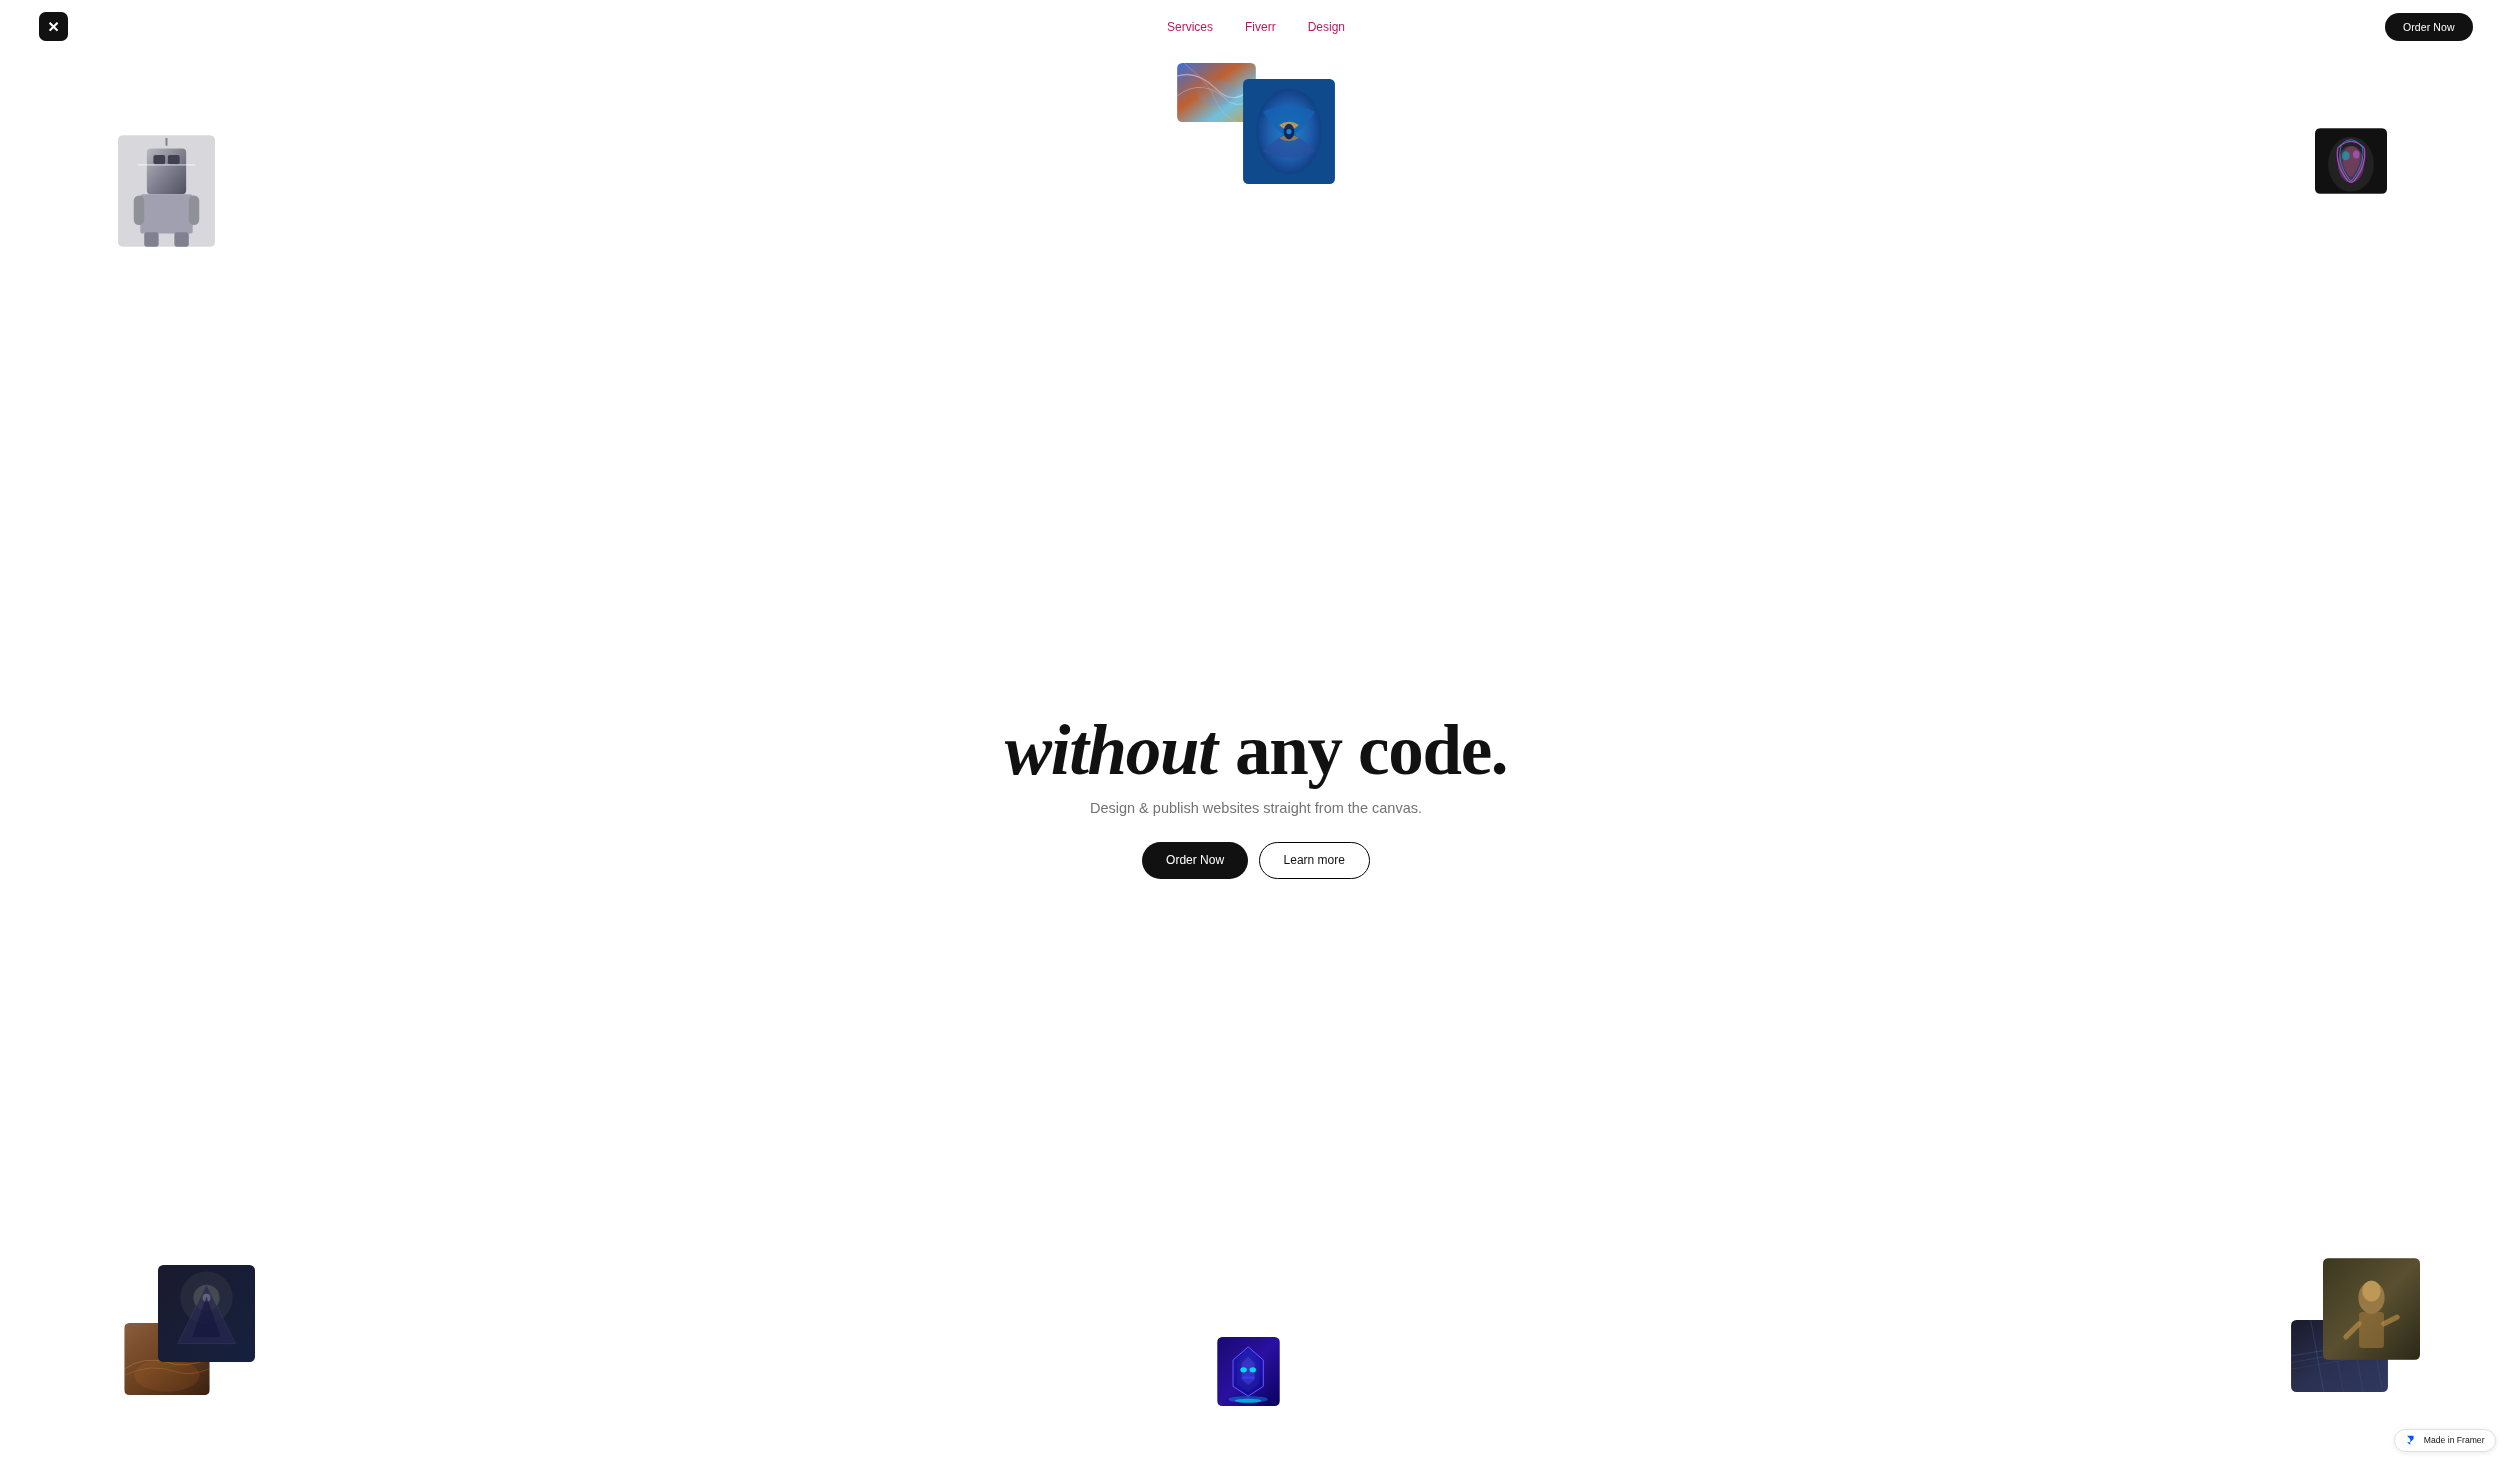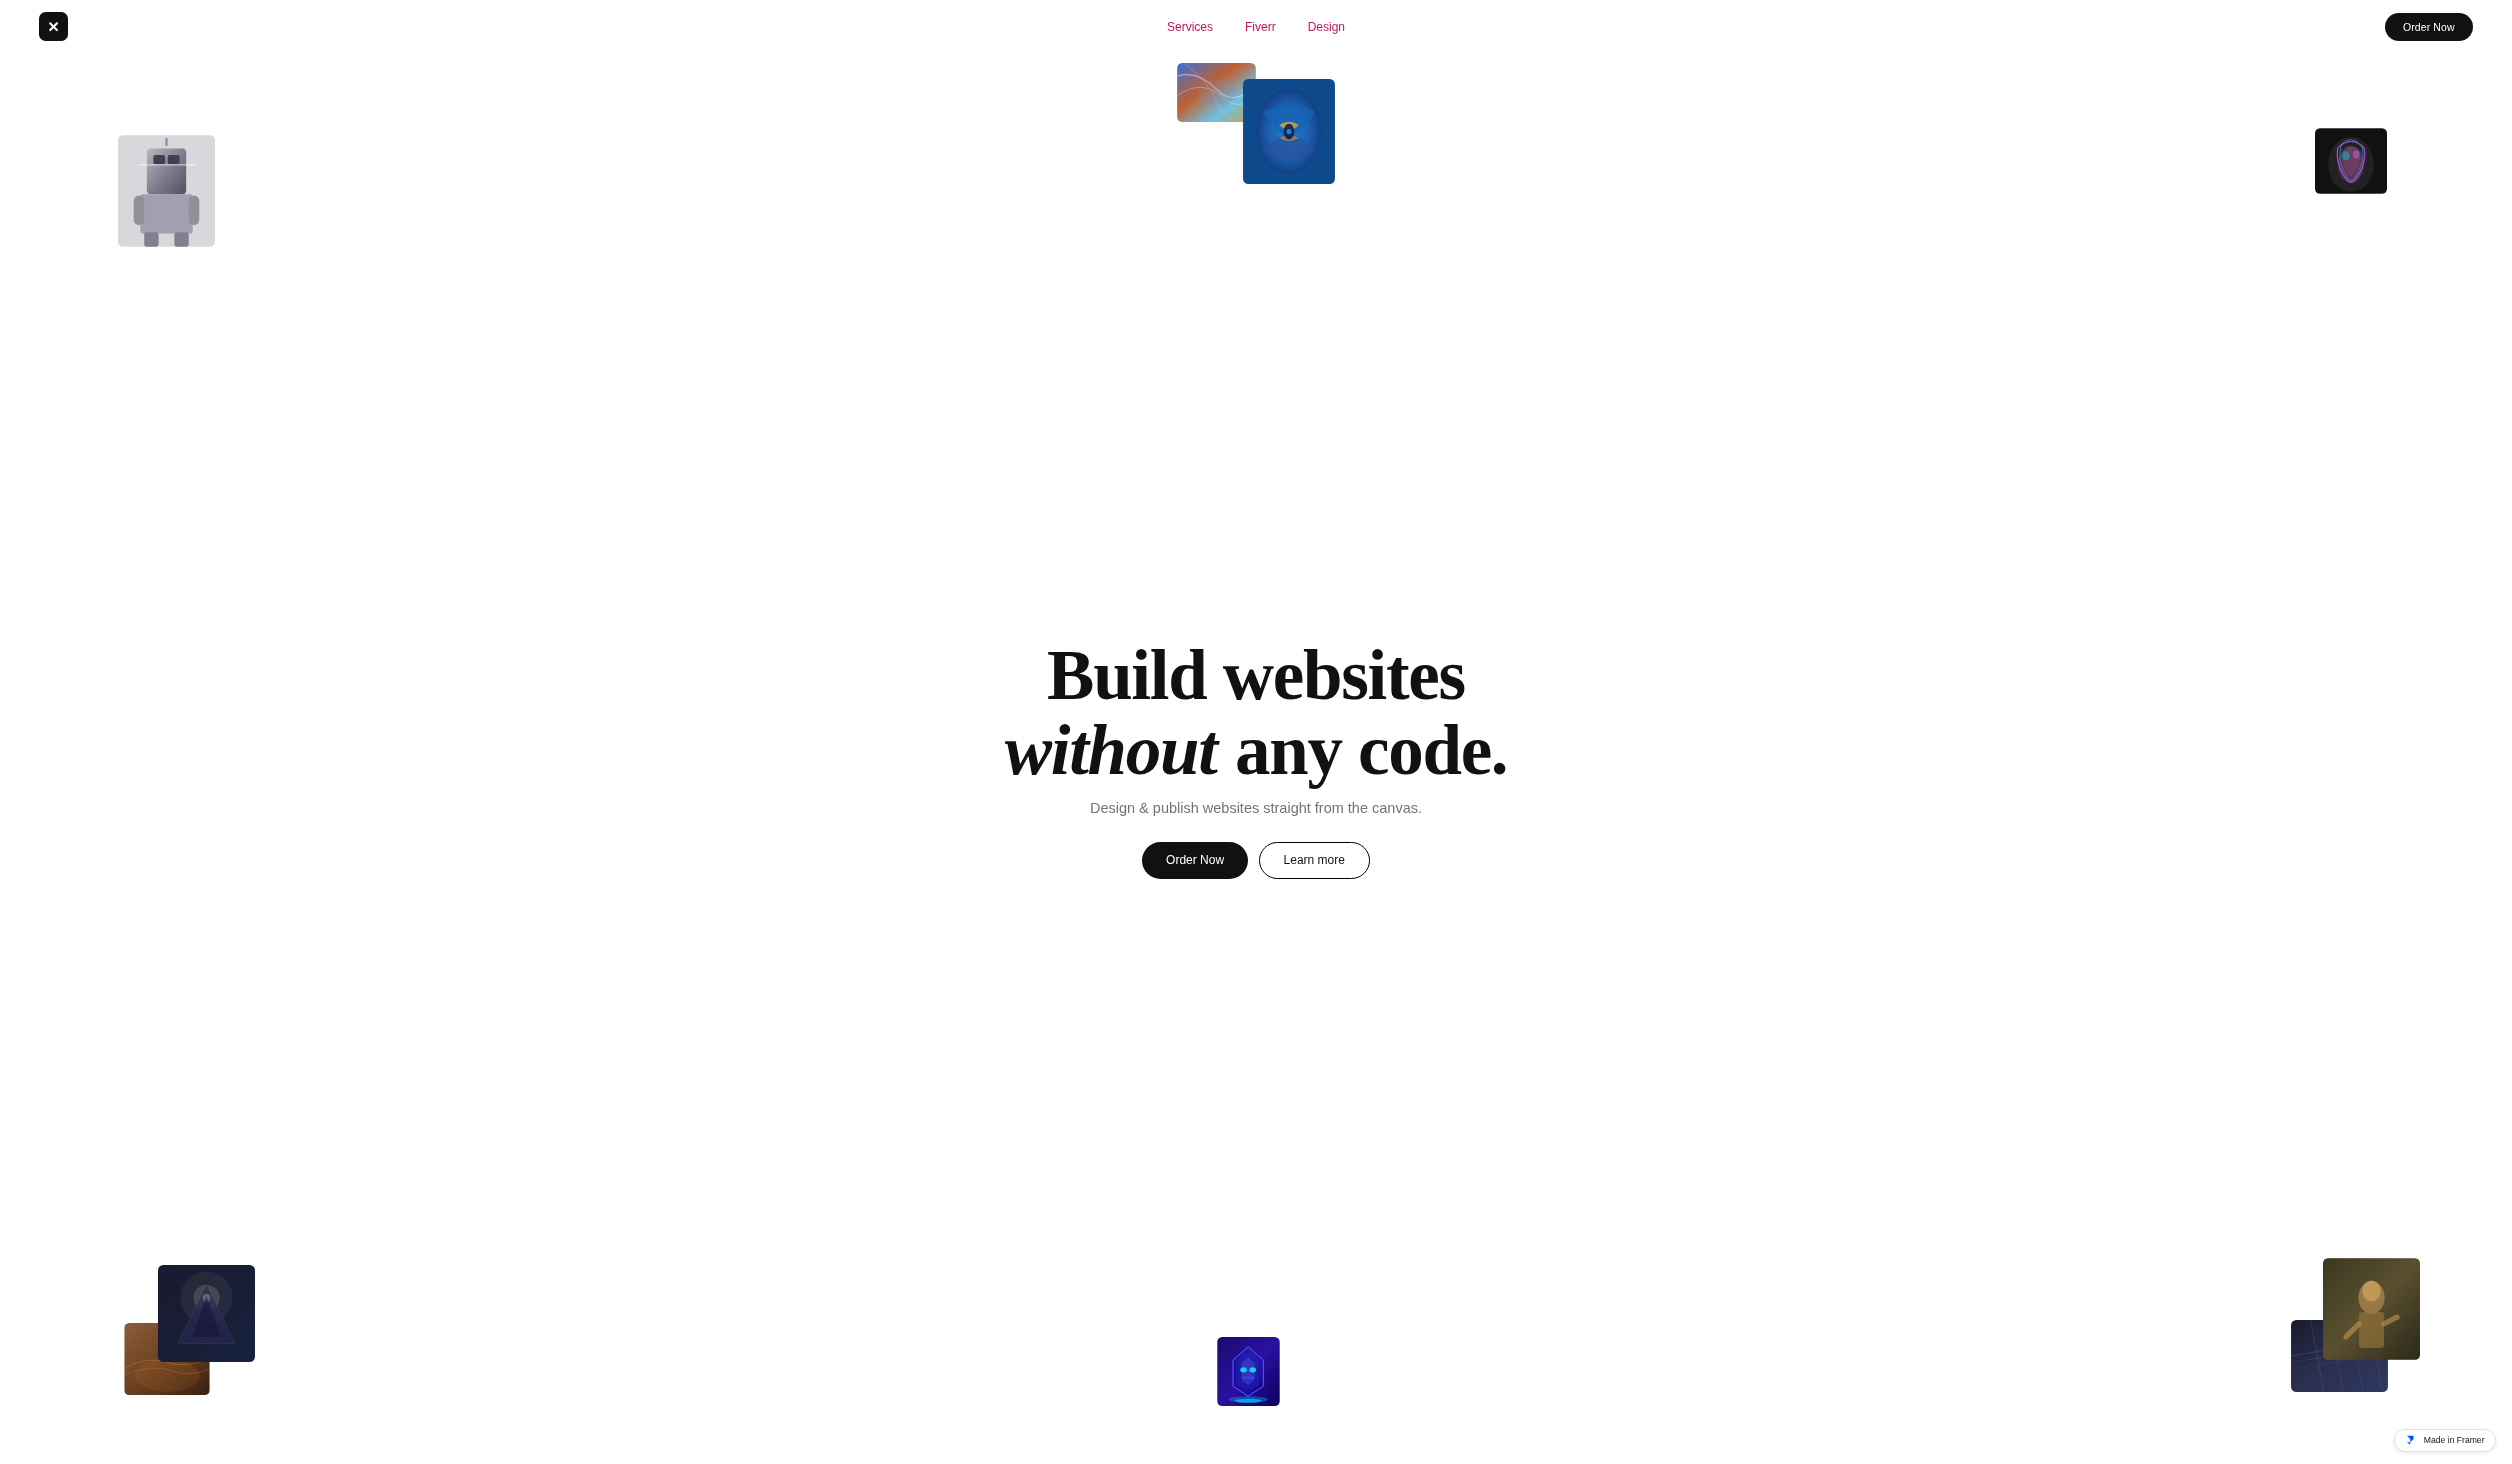--- a/index.html
+++ b/index.html
@@ -350,21 +350,21 @@
       <path d="M40 25 Q55 8 72 28 Q78 52 58 78 Q55 82 52 78 Q32 52 40 25Z" fill="none" stroke="#00bcd4" stroke-width="1.5" opacity="0.7"></path>
       <path d="M45 35 Q55 20 68 36 Q72 55 58 72 Q55 76 52 72 Q38 55 45 35Z" fill="rgba(255,100,100,0.2)"></path>
       <ellipse cx="55" cy="55" rx="20" ry="28" fill="rgba(180,100,200,0.3)"></ellipse>
       <ellipse cx="47" cy="42" rx="6" ry="7" fill="rgba(0,200,220,0.5)"></ellipse>
       <ellipse cx="63" cy="40" rx="5" ry="6" fill="rgba(200,100,240,0.5)"></ellipse>
     </svg>
   </div>
 
   <div class="hero-text-block">
     <h1 class="hero-title">
-      <span class="normal-serif">Build websites</span><br>
+      <br>
       <span class="italic-serif">without</span>
       <span class="normal-serif"> </span><span class="normal-serif">any code.</span>
     </h1>
     <p class="hero-subtitle">Design &amp; publish websites straight from the canvas.</p>
     <div class="hero-buttons">
       <button class="btn-primary">Order Now</button>
       <button class="btn-secondary">Learn more</button>
     </div>
   </div>
 

